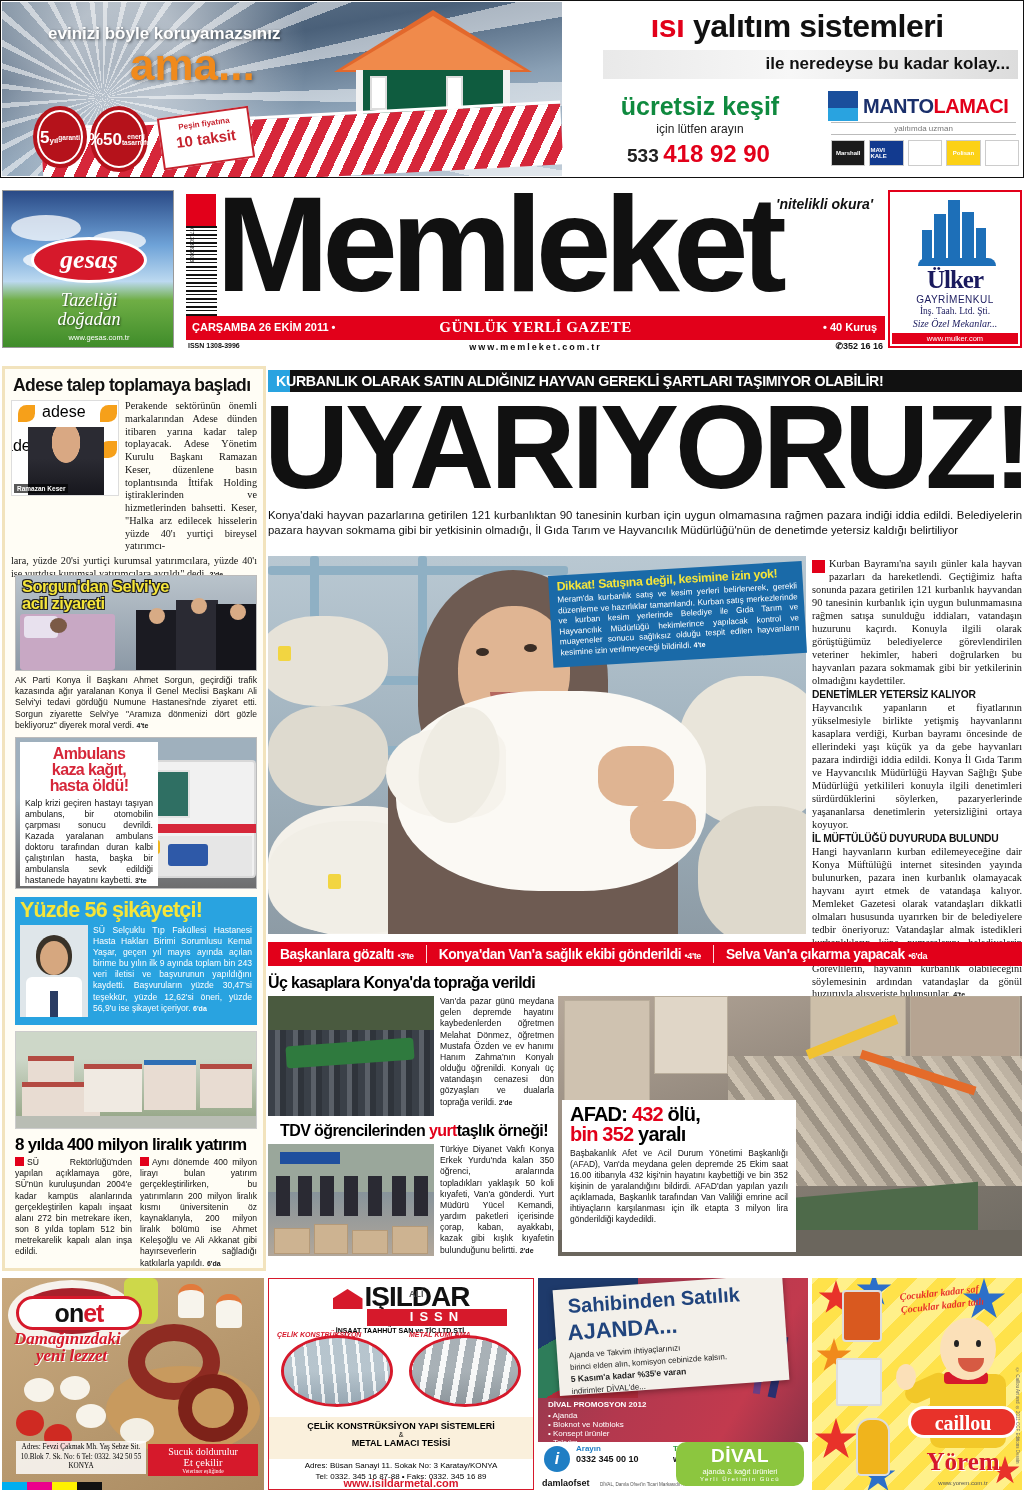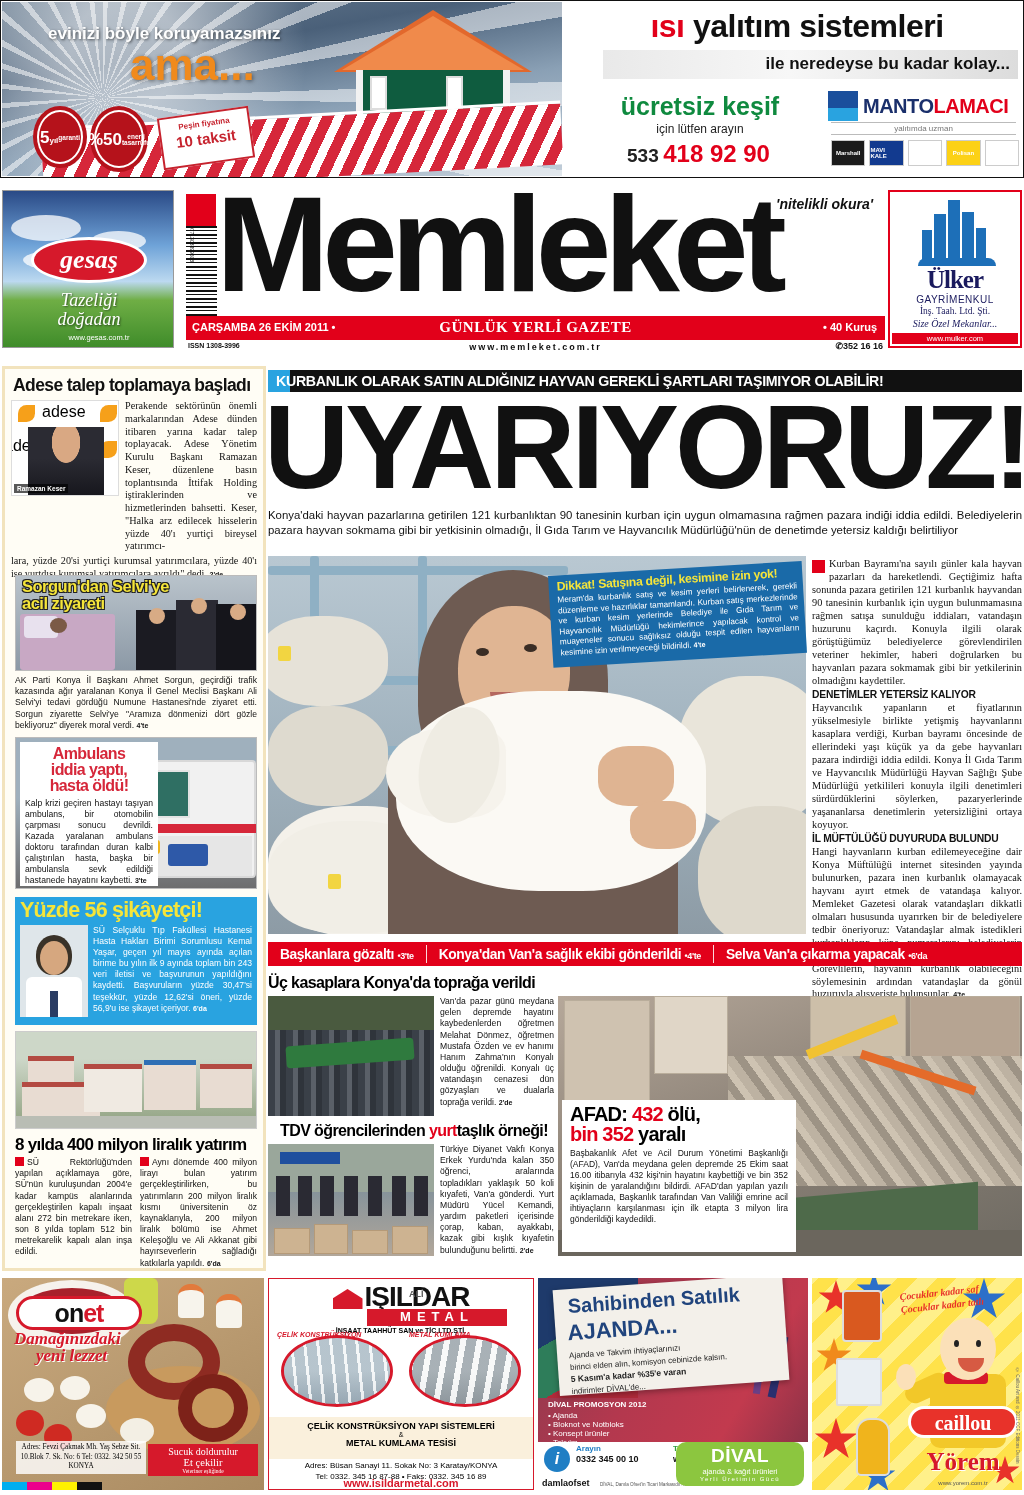--- a/index.html
+++ b/index.html
@@ -590,21 +590,21 @@
       <div class="amb">
         <div class="door"></div>
           <div class="stripe"></div>
           <div class="inner"></div>
         <div class="yel"></div>
           <div class="blu"></div>
       </div>
       <div class="white">
         <div class="ttl">
           <div>Ambulans</div>
-          <div>iddia yaptı,</div>
+          <div>kaza kağıt,</div>
           <div>hasta öldü!</div>
         </div>
         <div class="bd">
           <span>Kalp krizi geçiren hastayı taşıyan ambulans, bir otomobilin çarpması sonucu devrildi. Kazada yaralanan ambulans doktoru tarafından duran kalbi çalıştırılan hasta, başka bir ambulansla sevk edildiği hastanede hayatını kaybetti.</span> <span class="pg">3'te</span>
         </div>
       </div>
     </div>
 
     <div class="yuzde">
       <div class="ttl">Yüzde 56 şikâyetçi!</div>
@@ -792,34 +792,34 @@
         <i class="y"></i>
         <i class="k"></i>
     </div>
   </div>
 
   <div class="ad-isildar">
     <div class="logo">
       <span class="hh"></span><span class="nm">IŞILDAR</span>
     </div>
     <div style="position:absolute;left:140px;top:10px;font-size:9px;font-weight:bold;color:#555;">ALİ</div>
-    <div class="metal">METAL</div>
+    <div class="metal">ISSN</div>
     <div class="sub">İNŞAAT TAAHHÜT SAN.ve TİC.LTD.ŞTİ.</div>
     <div class="circ c1">
         <i></i>
       </div>
     <div class="circ c2">
         <i></i>
       </div>
     <div class="lb lb1">ÇELİK KONSTRÜKSİYON</div>
     <div class="lb lb2">METAL KUMLAMA</div>
     <div class="band">
       <div class="b1">ÇELİK KONSTRÜKSİYON YAPI SİSTEMLERİ</div>
       <div class="b2">&amp;</div>
-      <div class="b3">METAL KUMLAMA TESİSİ</div>
+      <div class="b3">METAL LAMACI TESİSİ</div>
     </div>
     <div class="adr">
       <div>Adres: Büsan Sanayi 11. Sokak No: 3 Karatay/KONYA</div>
       <div>Tel: 0332. 345 16 87-88 • Faks: 0332. 345 16 89</div>
     </div>
     <div class="web">www.isildarmetal.com</div>
   </div>
 
   <div class="ad-dival">
     <div class="bags"></div>

